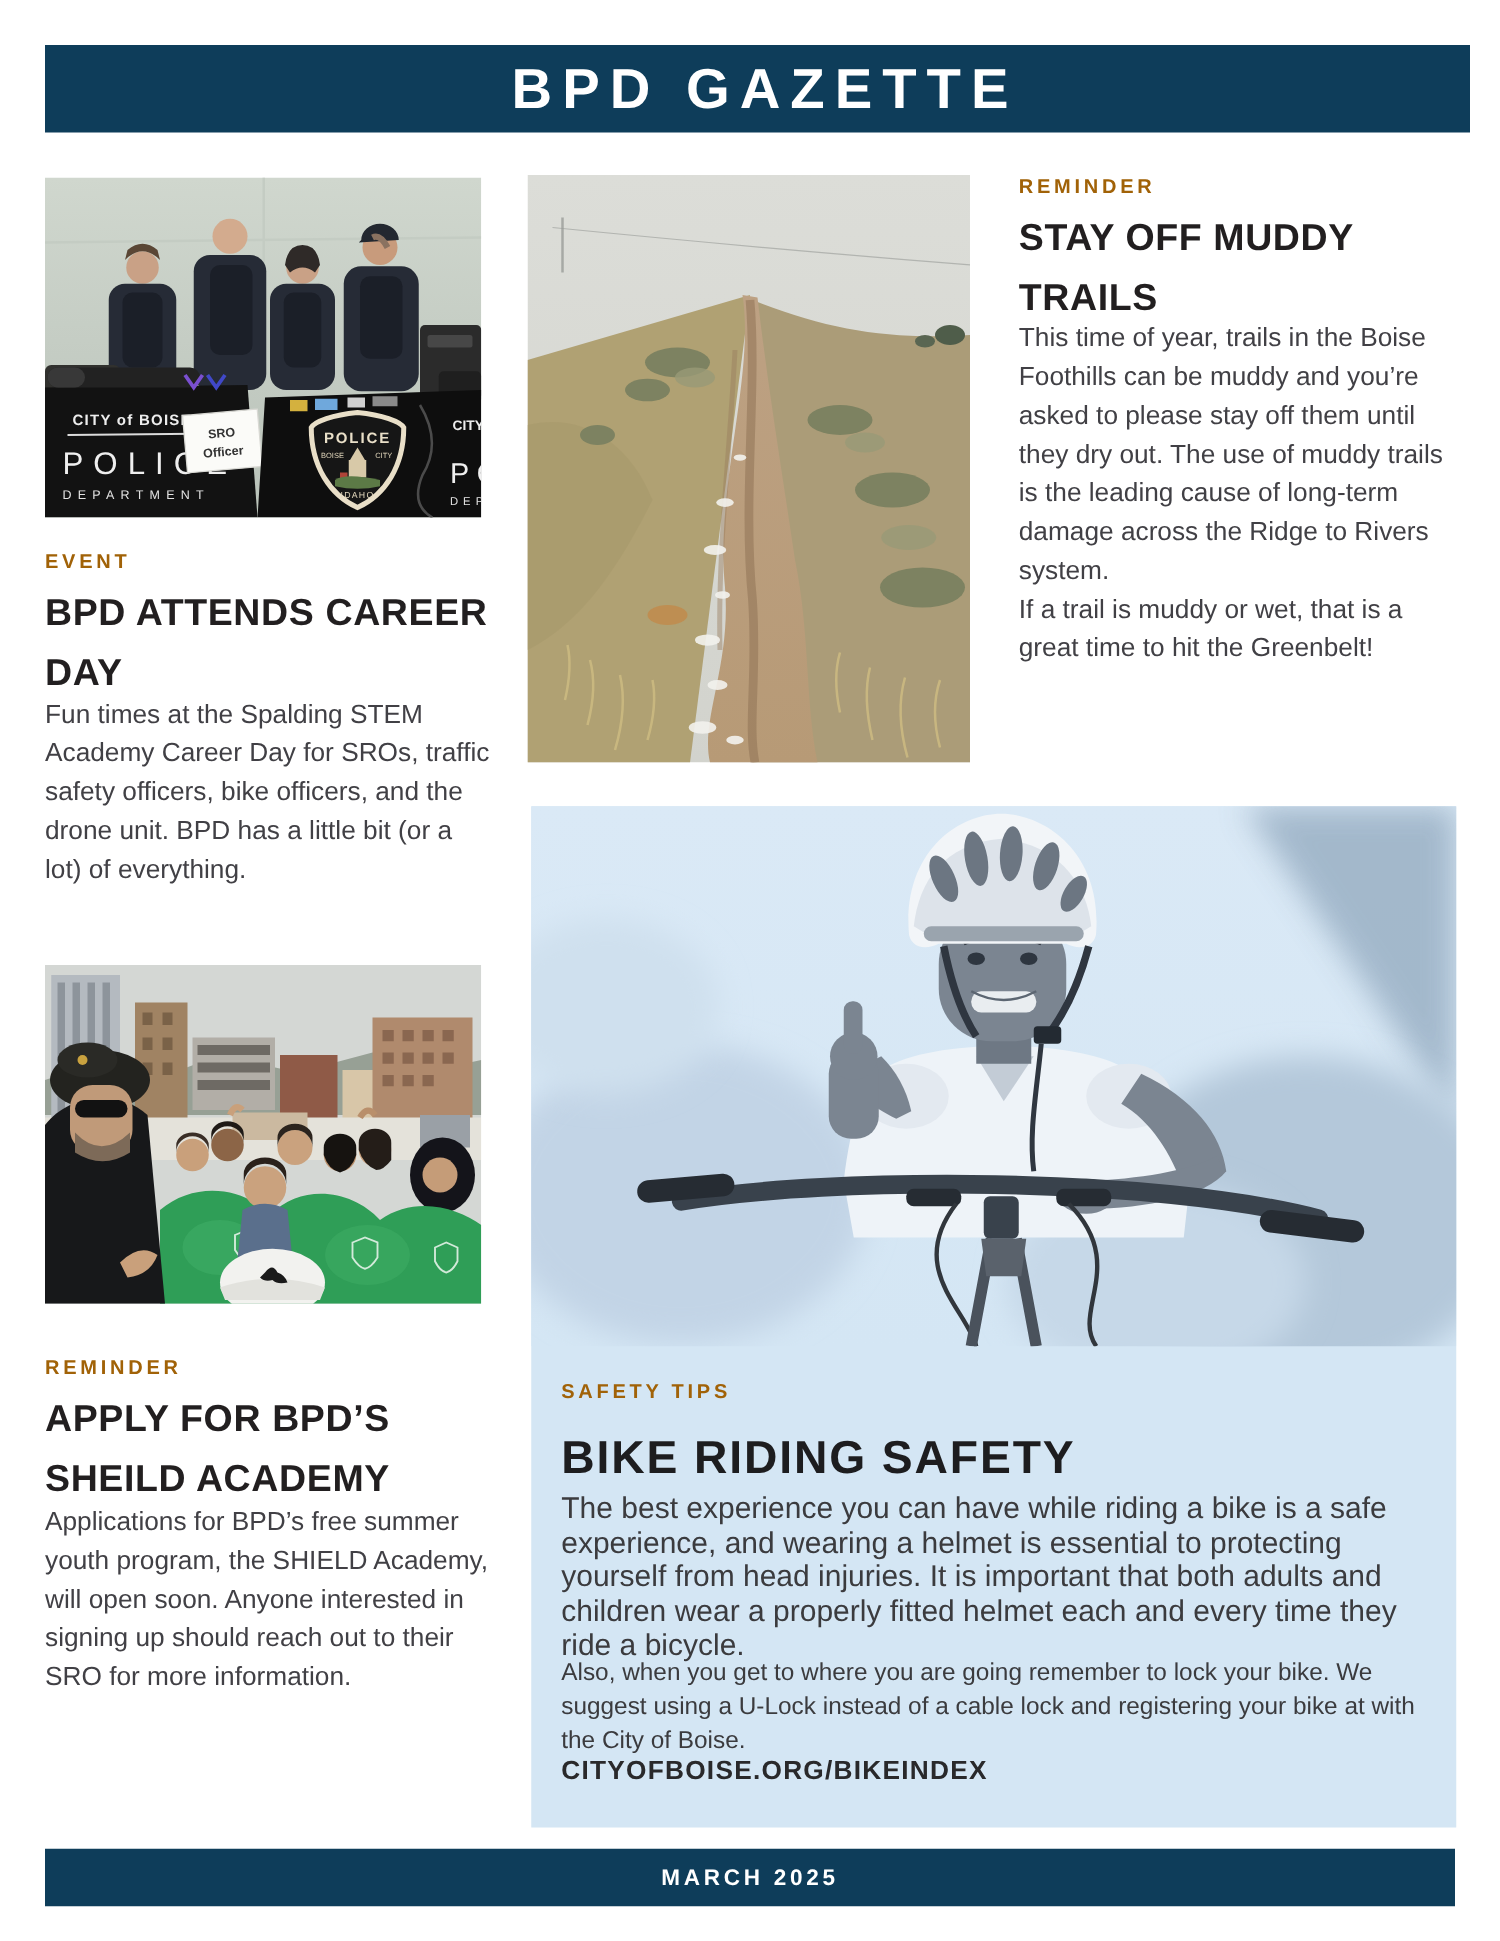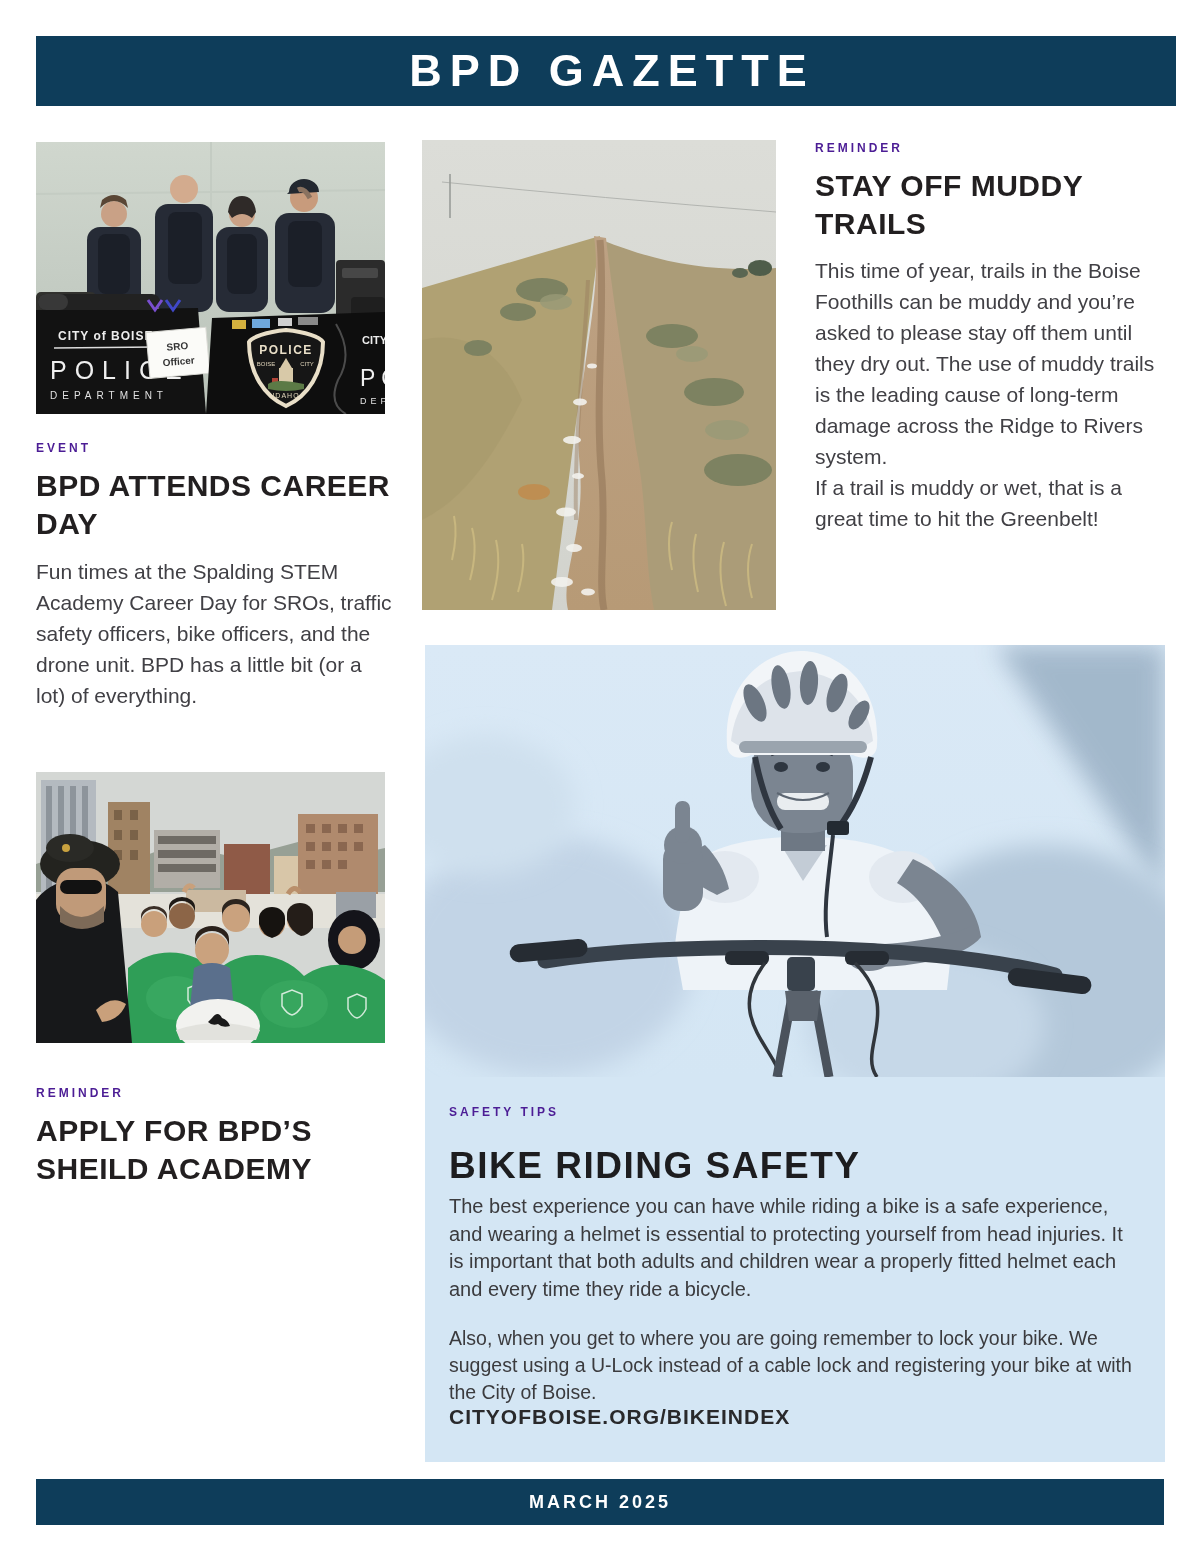--- a/index.html
+++ b/index.html
@@ -1,29 +1,29 @@
 <!DOCTYPE html>
 <html><head>
 <meta charset="utf-8">
 <style>
   html,body{margin:0;padding:0;background:#ffffff;}
   body{font-family:"Liberation Sans", sans-serif; -webkit-font-smoothing:antialiased;}
   .page{position:relative;width:1200px;height:1553px;background:#ffffff;overflow:hidden;}
   .bar{position:absolute;left:36px;width:1128px;background:#0e3d5a;color:#ffffff;text-align:center;}
   .bar.header{top:36px;height:70px;line-height:70px;font-size:45px;font-weight:700;letter-spacing:8px;padding-left:12px;}
   .bar.footer{top:1479px;height:46px;line-height:46px;font-size:18px;font-weight:700;letter-spacing:3px;}
-  .label{position:absolute;font-size:12px;font-weight:700;letter-spacing:3px;color:#4c1d95;}
-  .hd{position:absolute;font-size:30px;line-height:38px;font-weight:700;letter-spacing:.5px;color:#221f20;}
+  .label{position:absolute;font-size:16px;font-weight:700;letter-spacing:3px;color:#a16207;}
+  .hd{position:absolute;font-size:30px;line-height:48px;font-weight:700;letter-spacing:.5px;color:#221f20;}
   .body-txt{position:absolute;font-size:21px;line-height:31px;color:#414045;}
   .photo{position:absolute;display:block;}
   .panel{position:absolute;left:425px;top:645px;width:740px;height:817px;background:#d4e6f4;}
   .panel .photo-wrap{position:absolute;left:0;top:0;width:740px;height:432px;}
   .panel .label{position:absolute;left:24px;top:460px;}
   .panel .hd-big{position:absolute;left:24px;top:488px;font-size:37px;font-weight:700;letter-spacing:1.5px;color:#1d1d1f;margin-top:12px;}
-  .panel .p1{position:absolute;left:24px;top:548px;width:692px;font-size:20px;line-height:27.5px;color:#3b3b3e;}
+  .panel .p1{position:absolute;left:24px;top:548px;width:692px;font-size:24px;line-height:27.5px;color:#3b3b3e;}
   .panel .p2{position:absolute;left:24px;top:680px;width:692px;font-size:19.5px;line-height:27px;color:#3b3b3e;}
   .panel .link{position:absolute;left:24px;top:760px;font-size:21px;font-weight:700;letter-spacing:1px;color:#29292b;}
   svg text{font-family:"Liberation Sans", sans-serif;}
 </style>
 </head>
 <body>
 
 <div class="page">
 
   <div class="bar header">
@@ -273,20 +273,21 @@
     <path d="M24,134 q21,22 44,0 l0,16 q-22,14 -44,0 Z" fill="#7d6a58"></path>
     <path d="M60,238 q16,-16 30,-6 q-6,16 -24,18 Z" fill="#c9a07b"></path>
 
     <ellipse cx="182" cy="254" rx="42" ry="27" fill="#f2f2ef"></ellipse>
     <path d="M140,258 q42,-14 84,0 l-4,10 h-76 Z" fill="#e2e2dd"></path>
     <path d="M176,246 q6,-8 10,0 q6,2 8,8 q-8,2 -12,-2 q-6,2 -10,-2 Z" fill="#1a1a1a"></path>
   </svg>
 
   <div class="label" style="left:36px;top:1086px;">REMINDER</div>
   <div class="hd" style="left:36px;top:1112px;width:340px;">APPLY FOR BPD’S SHEILD ACADEMY</div>
+  <div class="body-txt" style="left:36px;top:1202px;width:356px;">Applications for BPD’s free summer youth program, the SHIELD Academy, will open soon. Anyone interested in signing up should reach out to their SRO for more information.</div>
 
   <div class="panel">
     <div class="photo-wrap">
       <svg width="740" height="432" viewBox="0 0 740 432" role="img">
         <defs>
           <linearGradient id="bgb" x1="0" y1="0" x2="0" y2="1">
             <stop offset="0" stop-color="#dae9f6"></stop>
               <stop offset="1" stop-color="#d4e6f4"></stop>
           </linearGradient>
           <filter id="blur1" x="-40%" y="-40%" width="180%" height="180%">

